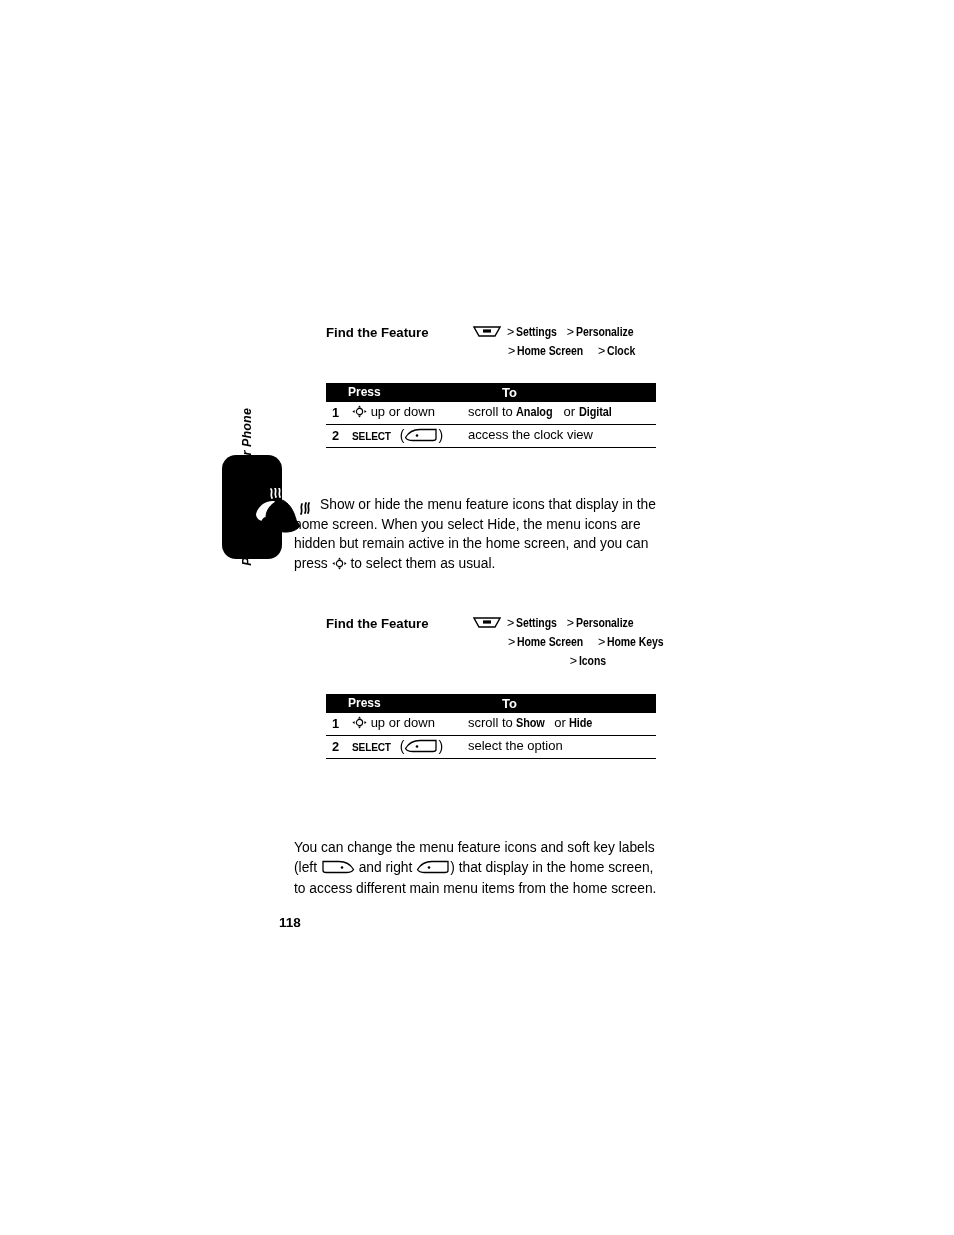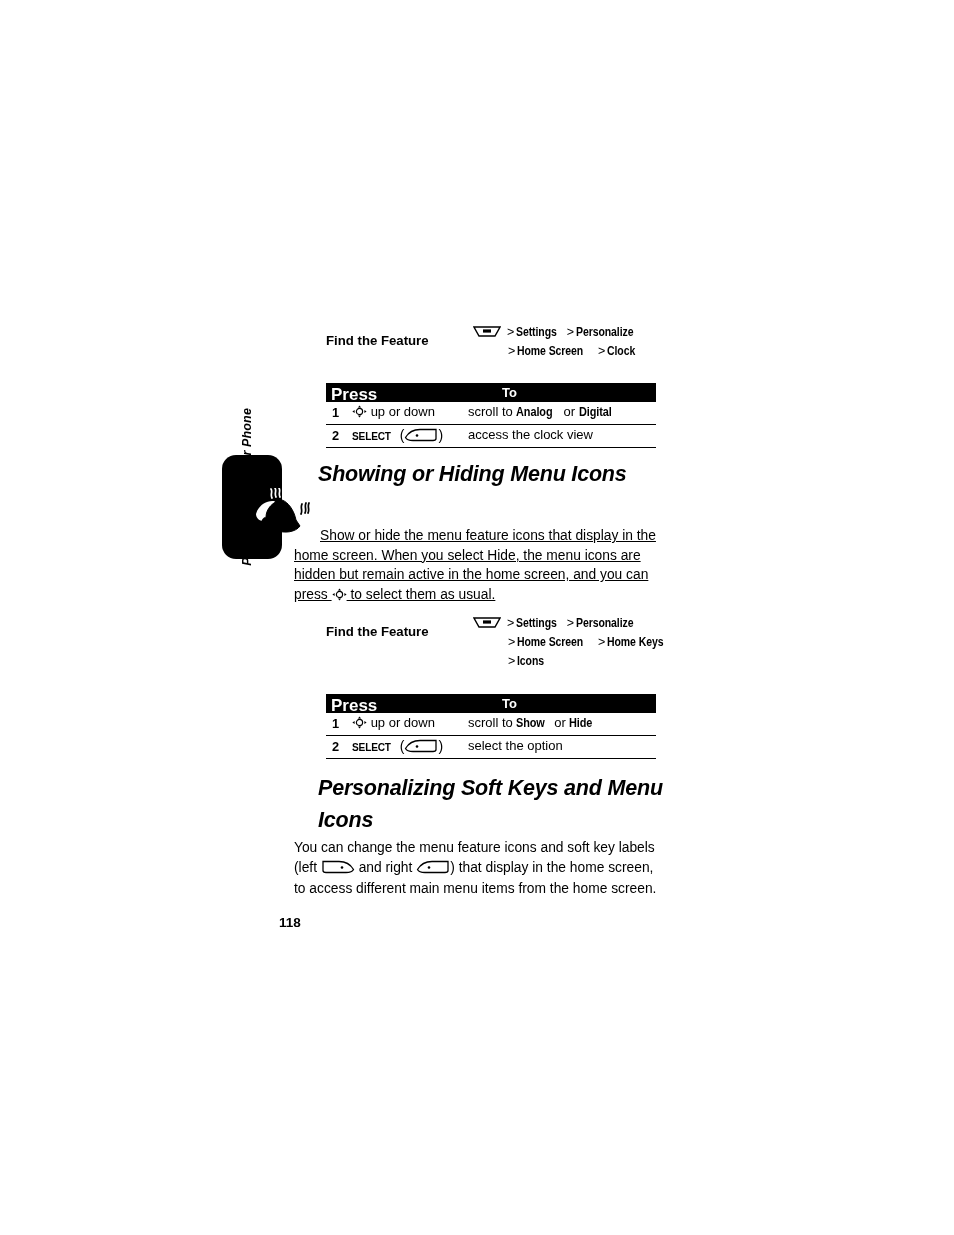--- a/index.html
+++ b/index.html
@@ -74,21 +74,20 @@
     position: absolute;
     left: 326px;
   }
   .ftf-label {
     position: absolute;
     left: 0;
     top: 0;
     font-size: 13.2px;
     font-weight: bold;
     white-space: nowrap;
-    margin-top: 8px;
   }
   .ftf-paths {
     position: absolute;
     left: 147px;
     top: -2px;
     width: 200px;
   }
   .ftf-line {
     display: block;
     height: 19px;
@@ -123,23 +122,23 @@
     width: 330px;
   }
   .ptable .thead {
     background: #000000;
     color: #ffffff;
     height: 19px;
     position: relative;
   }
   .ptable .thead .c1 {
     position: absolute;
-    left: 5px;
+    left: 22px;
     top: 2px;
-    font-size: 17px;
+    font-size: 12px;
     font-weight: bold;
   }
   .ptable .thead .c2 {
     position: absolute;
     left: 142px;
     top: 2px;
     font-size: 13px;
     font-weight: bold;
     margin-left: 34px;
   }
@@ -290,23 +289,22 @@
           <svg width="34" height="14" viewBox="0 0 34 14">
             <path d="M1.5,9.5 C5,3.5 10,1.5 16,1.5 L32,1.5 L32,10.5 C32,11.5 31,12.5 29,12.5 L9,12.5 C5,12.5 2.5,11.5 1.5,9.5 Z" fill="none" stroke="#000000" stroke-width="1.3"></path>
             <circle cx="13" cy="7.5" r="1.3" fill="#000000"></circle>
           </svg>
         </span><span class="paren">)</span>
       </span>
       <span class="todo">access the clock view</span>
     </div>
   </div>
 
-  <div class="h1" style="top:458px;">Showing or Hiding Menu Icons</div>
-
-  <div class="para" style="top:526px;text-decoration:underline;">
+
+  <div class="para" style="top:495px;">
     <span class="indent">Show or hide the menu feature icons that display in the home screen. When you select Hide, the menu icons are hidden but remain active in the home screen, and you can press </span><span class="inline-key">
       <svg width="15" height="13" viewBox="0 0 15 13">
         <circle cx="7.5" cy="6.5" r="3.1" fill="none" stroke="#000000" stroke-width="1.2"></circle>
         <path d="M7.5,0.4 L9.1,2.6 L5.9,2.6 Z" fill="#000000"></path>
         <path d="M7.5,12.6 L5.9,10.4 L9.1,10.4 Z" fill="#000000"></path>
         <path d="M0.4,6.5 L2.6,4.9 L2.6,8.1 Z" fill="#000000"></path>
         <path d="M14.6,6.5 L12.4,8.1 L12.4,4.9 Z" fill="#000000"></path>
       </svg>
     </span><span> to select them as usual.</span>
   </div>
@@ -318,21 +316,21 @@
         <span class="ftf-key">
           <svg width="28" height="13" viewBox="0 0 28 13">
             <path d="M1,2 L27,2 L22,11 L6,11 Z" fill="none" stroke="#000000" stroke-width="1.4"></path>
             <rect x="10" y="4.4" width="8" height="3.2" fill="#000000"></rect>
           </svg>
         </span><span class="sep">&gt;</span><span class="menu-term">Settings</span><span class="sep">&gt;</span><span class="menu-term">Personalize</span>
       </span>
       <span class="ftf-line" style="padding-left:33px;">
         <span class="sep">&gt;</span><span class="menu-term">Home Screen</span><span class="sep">&gt;</span><span class="menu-term">Home Keys</span>
       </span>
-      <span class="ftf-line" style="padding-left:33px;">
+      <span class="ftf-line" style="padding-left:33px;text-align:center;">
         <span class="sep">&gt;</span><span class="menu-term">Icons</span>
       </span>
     </div>
   </div>
 
   <div class="ptable" style="top:694px;">
     <div class="thead">
       <span class="c1">Press</span>
       <span class="c2">To</span>
     </div>
@@ -360,21 +358,20 @@
           <svg width="34" height="14" viewBox="0 0 34 14">
             <path d="M1.5,9.5 C5,3.5 10,1.5 16,1.5 L32,1.5 L32,10.5 C32,11.5 31,12.5 29,12.5 L9,12.5 C5,12.5 2.5,11.5 1.5,9.5 Z" fill="none" stroke="#000000" stroke-width="1.3"></path>
             <circle cx="13" cy="7.5" r="1.3" fill="#000000"></circle>
           </svg>
         </span><span class="paren">)</span>
       </span>
       <span class="todo">select the option</span>
     </div>
   </div>
 
-  <div class="h1" style="top:772px;">Personalizing Soft Keys and Menu Icons</div>
 
   <div class="para" style="top:838px;">
     <span>You can change the menu feature icons and soft key labels (left </span><span class="inline-key">
       <svg width="34" height="14" viewBox="0 0 34 14">
         <path d="M32.5,9.5 C29,3.5 24,1.5 18,1.5 L2,1.5 L2,10.5 C2,11.5 3,12.5 5,12.5 L25,12.5 C29,12.5 31.5,11.5 32.5,9.5 Z" fill="none" stroke="#000000" stroke-width="1.3"></path>
         <circle cx="21" cy="7.5" r="1.3" fill="#000000"></circle>
       </svg>
     </span><span> and right </span><span class="inline-key">
       <svg width="34" height="14" viewBox="0 0 34 14">
         <path d="M1.5,9.5 C5,3.5 10,1.5 16,1.5 L32,1.5 L32,10.5 C32,11.5 31,12.5 29,12.5 L9,12.5 C5,12.5 2.5,11.5 1.5,9.5 Z" fill="none" stroke="#000000" stroke-width="1.3"></path>

